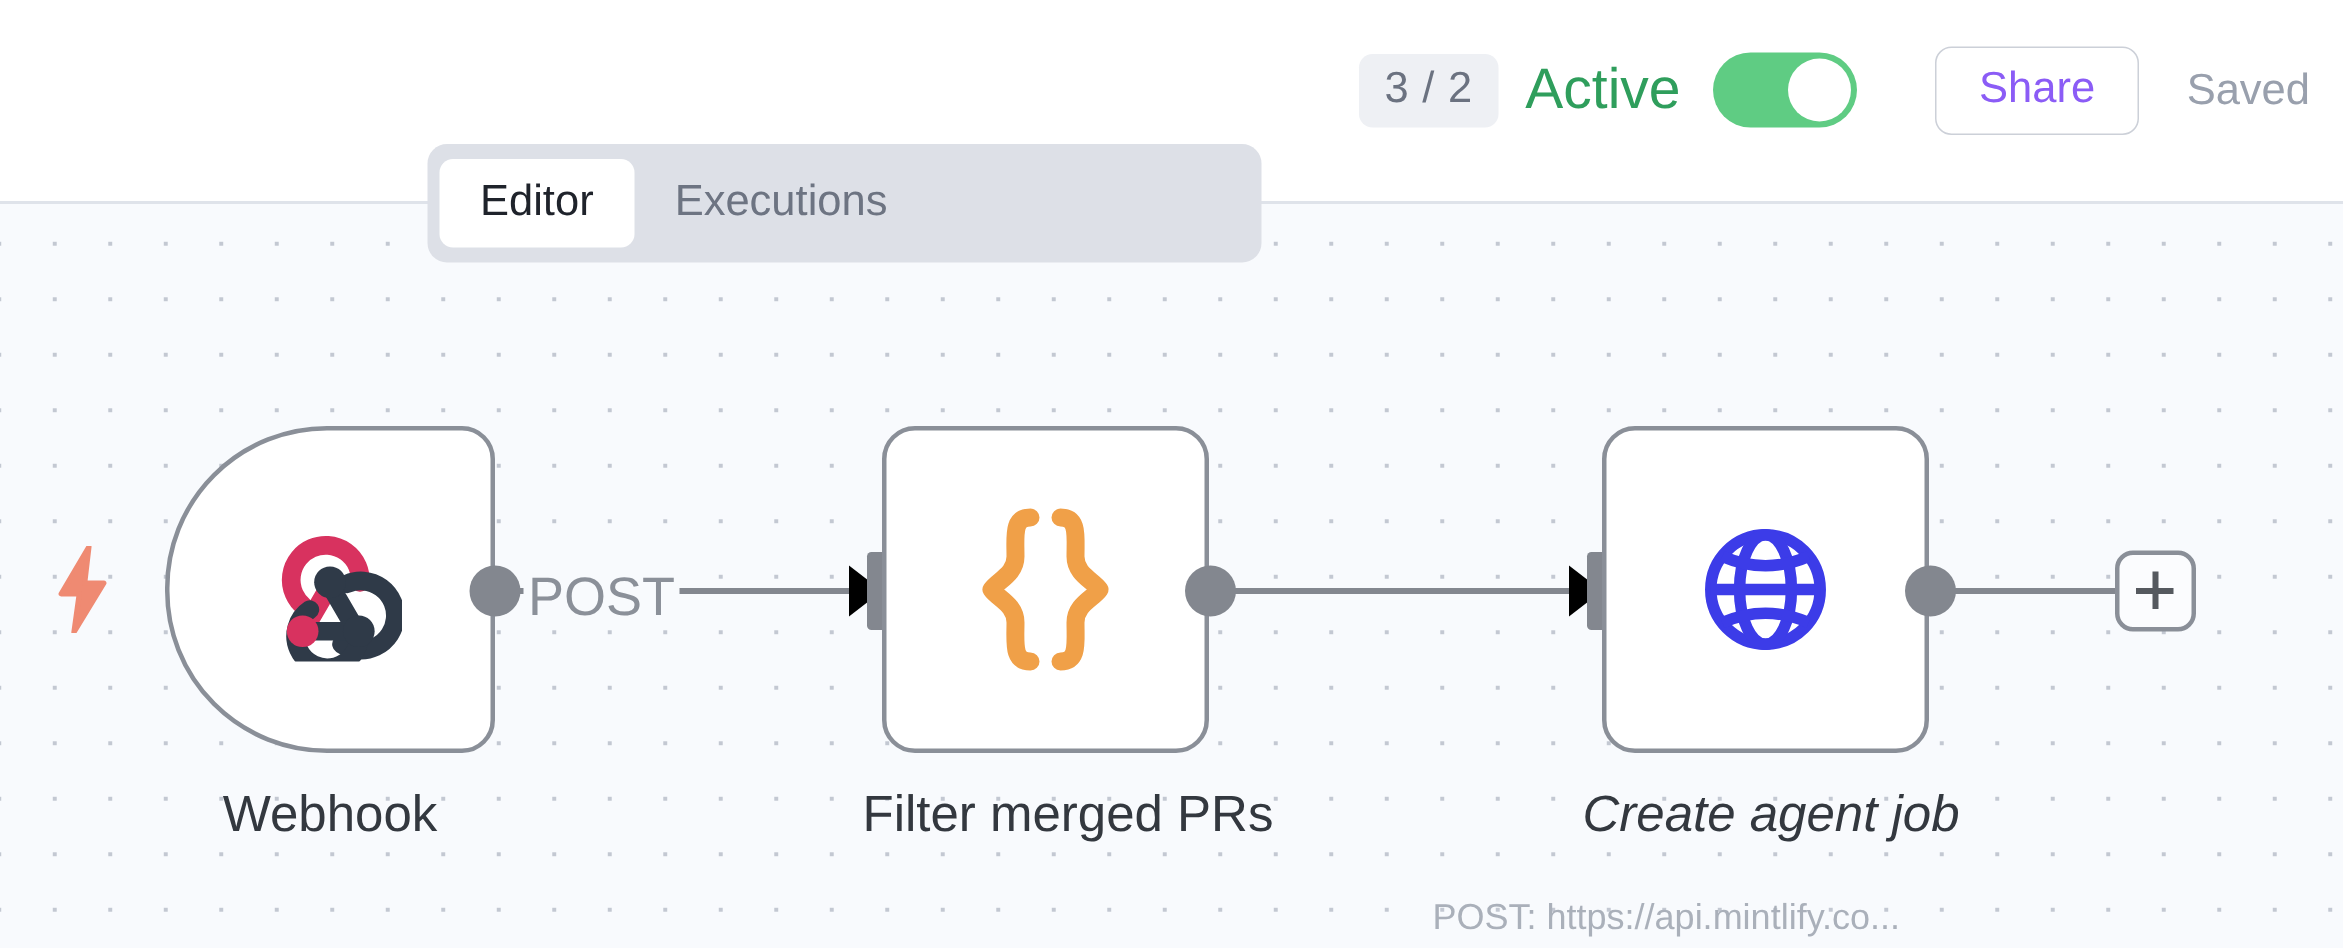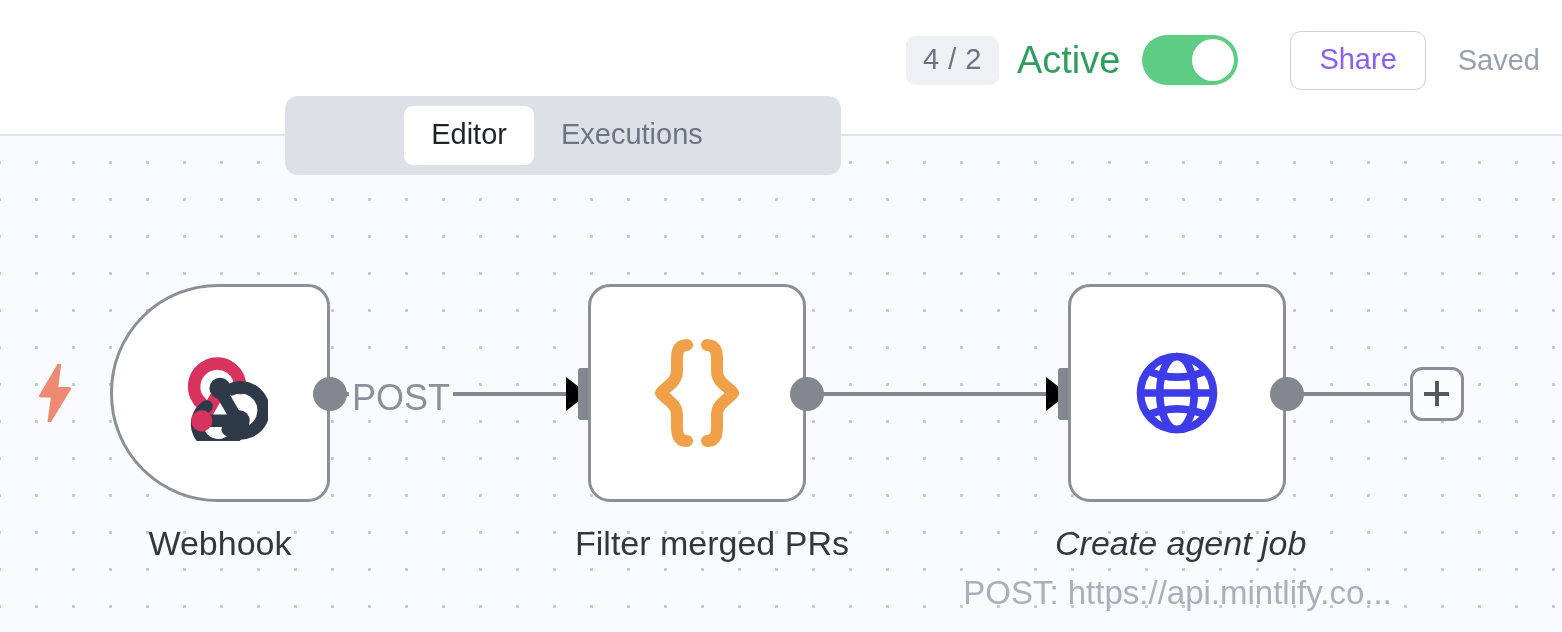--- a/index.html
+++ b/index.html
@@ -99,21 +99,20 @@
     top: 96px;
     width: 556px;
     height: 79px;
     background: #dde0e7;
     border-radius: 13px;
     display: flex;
     align-items: center;
     padding-left: 8px;
     box-sizing: border-box;
     z-index: 40;
-    justify-content: center;
   }
   .tab {
     font-size: 29px;
     color: #6d7482;
     padding: 14px 27px 16px 27px;
     border-radius: 9px;
     line-height: 1;
     cursor: pointer;
     white-space: nowrap;
   }
@@ -183,25 +182,25 @@
   .node-label {
     position: absolute;
     text-align: center;
     font-size: 34px;
     color: #33383f;
     line-height: 1;
     white-space: nowrap;
   }
   .node-sublabel {
     position: absolute;
-    text-align: center;
-    font-size: 33px;
+    font-size: 24px;
     color: #aab0ba;
     line-height: 1;
     white-space: nowrap;
+    margin-top: 24px;
   }
 
   
   .port-out {
     position: absolute;
     width: 34px;
     height: 34px;
     border-radius: 50%;
     background: #83878f;
   }
@@ -261,21 +260,21 @@
   }
 </style>
 </head>
 <body>
 
 <div class="app">
 
   <div class="header">
     <div class="header-right">
 
-      <div class="run-badge">4 / 2</div>
+      <div class="run-badge">3 / 2</div>
 
       <div class="active-label">Active</div>
 
       <div class="toggle">
         <div class="knob"></div>
       </div>
 
       <button class="share-btn">Share</button>
 
       <div class="saved-label">Saved</div>

